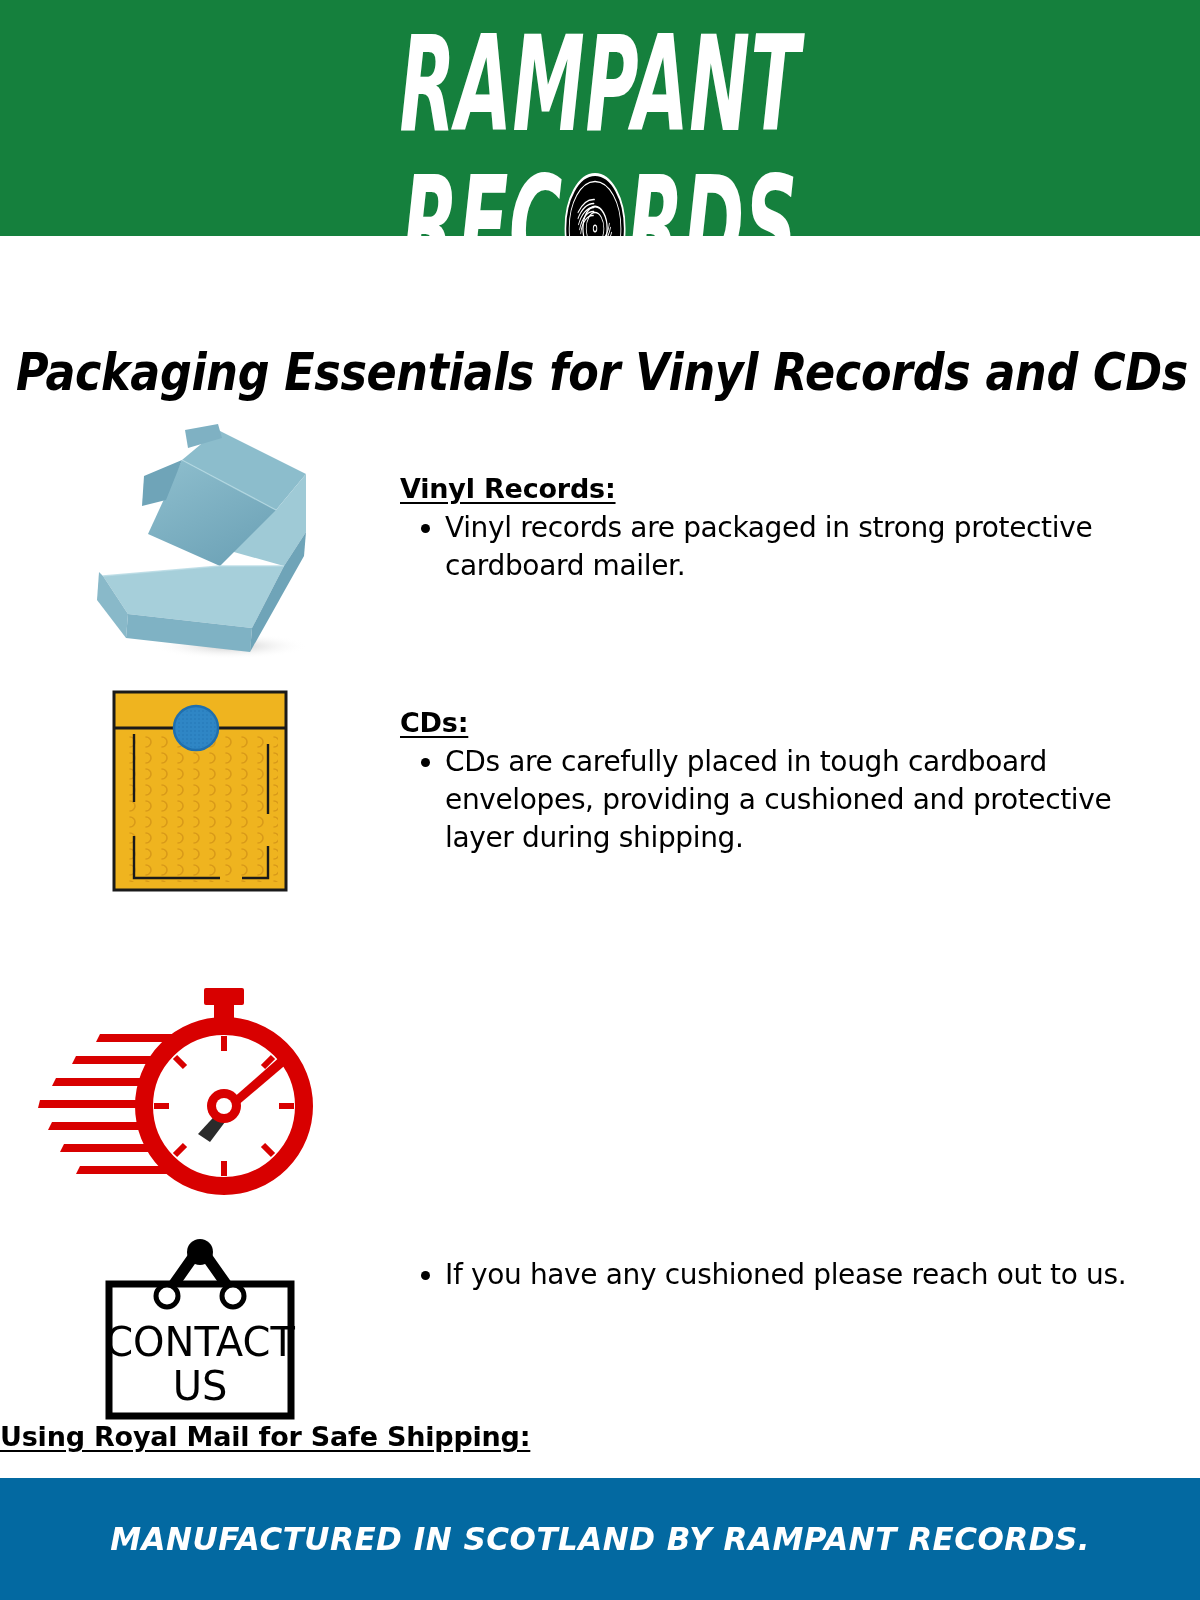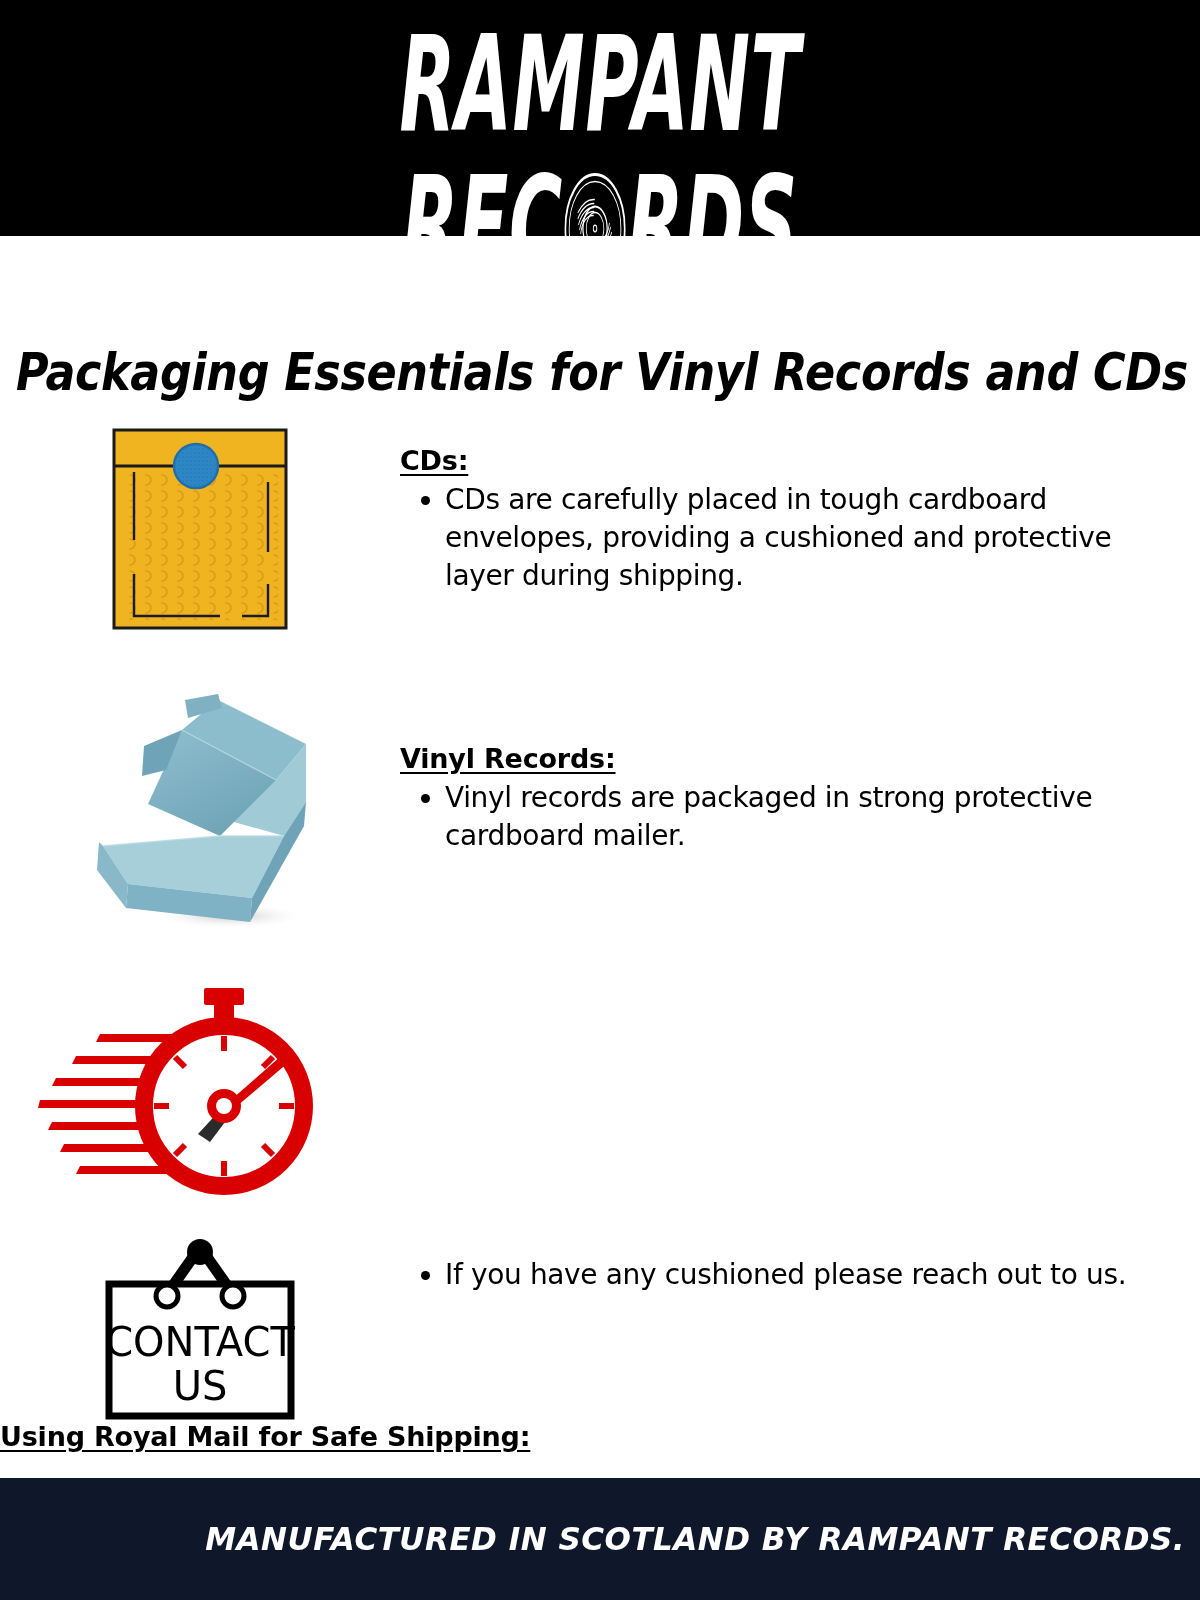--- a/index.html
+++ b/index.html
@@ -14,21 +14,21 @@
     overflow: hidden;
     position: relative;
   }
 
   
   .logo-band {
     position: absolute;
     left: 0; top: 0;
     width: 1200px;
     height: 236px;
-    background: #000000;
+    background: #15803d;
     overflow: hidden;
   }
   .logo-line {
     position: absolute;
     width: 100%;
     text-align: center;
     color: #ffffff;
     font-family: "DejaVu Sans", "Liberation Sans", sans-serif;
     font-weight: 700;
     font-style: italic;
@@ -162,24 +162,24 @@
   
   .sign-wrap { width: 210px; height: 190px; position: relative; }
 
   
   .footer-band {
     position: absolute;
     left: 0;
     top: 1478px;
     width: 1200px;
     height: 122px;
-    background: #0f172a;
+    background: #0369a1;
     display: flex;
     align-items: center;
-    justify-content: flex-end;
+    justify-content: center;
   }
   .footer-text {
     color: #ffffff;
     font-family: "DejaVu Sans", "Liberation Sans", sans-serif;
     font-weight: 700;
     font-style: italic;
     font-size: 32px;
     letter-spacing: 0.5px;
     white-space: nowrap;
     transform: scaleX(0.97);
@@ -212,57 +212,20 @@
         </g>
       </svg>
     </span><span class="word-post">RDS</span>
   </div>
 </div>
 
 <div class="page-title" style="transform: scaleX(0.872);">Packaging Essentials for Vinyl Records and CDs</div>
 
 <div class="sections">
 
-  <div class="section" id="section-cds">
-    <div class="section-icon">
-      <div class="env-wrap">
-        <svg width="180" height="210" viewBox="0 0 180 210" aria-hidden="true">
-          <defs>
-            <pattern id="bubbles" x="0" y="0" width="16" height="16" patternUnits="userSpaceOnUse">
-              <path d="M4 3 a5 5 0 0 1 0 10" fill="none" stroke="#D99A18" stroke-width="1.6" stroke-linecap="round"></path>
-            </pattern>
-            <pattern id="dots" x="0" y="0" width="4" height="4" patternUnits="userSpaceOnUse">
-              <circle cx="1" cy="1" r="0.9" fill="#1F6FAE"></circle>
-            </pattern>
-          </defs>
-
-          <rect x="4" y="6" width="172" height="198" fill="#EFB41F" stroke="#1a1a1a" stroke-width="3"></rect>
-
-          <line x1="4" y1="42" x2="176" y2="42" stroke="#1a1a1a" stroke-width="3"></line>
-
-          <rect x="12" y="48" width="156" height="148" fill="url(#bubbles)"></rect>
-
-          <path d="M24 48 L24 116" fill="none" stroke="#1a1a1a" stroke-width="2.4"></path>
-          <path d="M158 58 L158 128" fill="none" stroke="#1a1a1a" stroke-width="2.4"></path>
-          <path d="M24 150 L24 192 L110 192" fill="none" stroke="#1a1a1a" stroke-width="2.4"></path>
-          <path d="M132 192 L158 192 L158 160" fill="none" stroke="#1a1a1a" stroke-width="2.4"></path>
-
-          <circle cx="86" cy="42" r="22" fill="#2F86C5" stroke="#1F6FAE" stroke-width="2.5"></circle>
-          <circle cx="86" cy="42" r="20" fill="url(#dots)" opacity="0.45"></circle>
-        </svg>
-      </div>
-    </div>
-    <div class="section-body">
-      <div class="section-heading">CDs:</div>
-      <ul class="bullets">
-        <li>CDs are carefully placed in tough cardboard envelopes, providing a cushioned and protective layer during shipping.</li>
-      </ul>
-    </div>
-  </div>
-
   <div class="section" id="section-vinyl">
     <div class="section-icon">
       <div class="box-wrap">
         <svg width="260" height="250" viewBox="0 0 260 250" aria-hidden="true">
           <defs>
             <linearGradient id="gInner" x1="0" y1="0" x2="1" y2="1">
               <stop offset="0%" stop-color="#9BC7D4"></stop>
               <stop offset="100%" stop-color="#83B6C8"></stop>
             </linearGradient>
             <linearGradient id="gLid" x1="0" y1="0" x2="0.6" y2="1">
@@ -298,20 +261,57 @@
       </div>
     </div>
     <div class="section-body">
       <div class="section-heading">Vinyl Records:</div>
       <ul class="bullets">
         <li>Vinyl records are packaged in strong protective cardboard mailer.</li>
       </ul>
     </div>
   </div>
 
+  <div class="section" id="section-cds">
+    <div class="section-icon">
+      <div class="env-wrap">
+        <svg width="180" height="210" viewBox="0 0 180 210" aria-hidden="true">
+          <defs>
+            <pattern id="bubbles" x="0" y="0" width="16" height="16" patternUnits="userSpaceOnUse">
+              <path d="M4 3 a5 5 0 0 1 0 10" fill="none" stroke="#D99A18" stroke-width="1.6" stroke-linecap="round"></path>
+            </pattern>
+            <pattern id="dots" x="0" y="0" width="4" height="4" patternUnits="userSpaceOnUse">
+              <circle cx="1" cy="1" r="0.9" fill="#1F6FAE"></circle>
+            </pattern>
+          </defs>
+
+          <rect x="4" y="6" width="172" height="198" fill="#EFB41F" stroke="#1a1a1a" stroke-width="3"></rect>
+
+          <line x1="4" y1="42" x2="176" y2="42" stroke="#1a1a1a" stroke-width="3"></line>
+
+          <rect x="12" y="48" width="156" height="148" fill="url(#bubbles)"></rect>
+
+          <path d="M24 48 L24 116" fill="none" stroke="#1a1a1a" stroke-width="2.4"></path>
+          <path d="M158 58 L158 128" fill="none" stroke="#1a1a1a" stroke-width="2.4"></path>
+          <path d="M24 150 L24 192 L110 192" fill="none" stroke="#1a1a1a" stroke-width="2.4"></path>
+          <path d="M132 192 L158 192 L158 160" fill="none" stroke="#1a1a1a" stroke-width="2.4"></path>
+
+          <circle cx="86" cy="42" r="22" fill="#2F86C5" stroke="#1F6FAE" stroke-width="2.5"></circle>
+          <circle cx="86" cy="42" r="20" fill="url(#dots)" opacity="0.45"></circle>
+        </svg>
+      </div>
+    </div>
+    <div class="section-body">
+      <div class="section-heading">CDs:</div>
+      <ul class="bullets">
+        <li>CDs are carefully placed in tough cardboard envelopes, providing a cushioned and protective layer during shipping.</li>
+      </ul>
+    </div>
+  </div>
+
   <div class="section" id="section-royal">
     <div class="section-icon">
       <div class="watch-wrap">
         <svg width="280" height="230" viewBox="0 0 280 230" aria-hidden="true">
           <g fill="#D80000">
 
             <path d="M62 58 L150 58 L150 66 L58 66 Z"></path>
             <path d="M38 80 L128 80 L128 88 L34 88 Z"></path>
             <path d="M18 102 L112 102 L112 110 L14 110 Z"></path>
             <path d="M2 124 L104 124 L104 132 L0 132 Z"></path>

